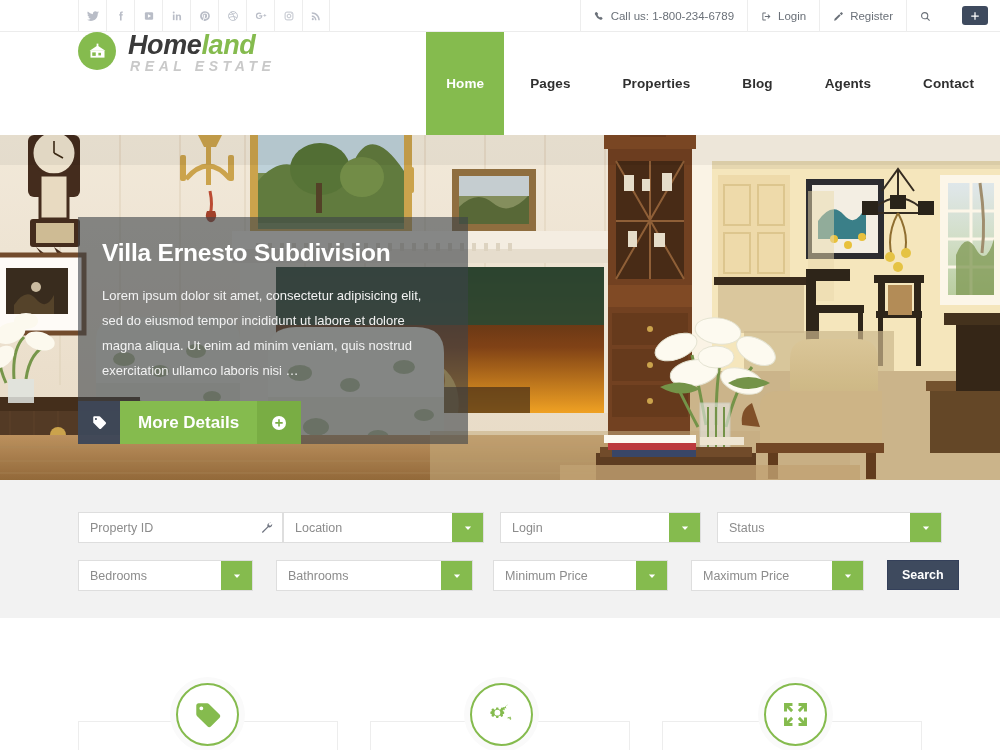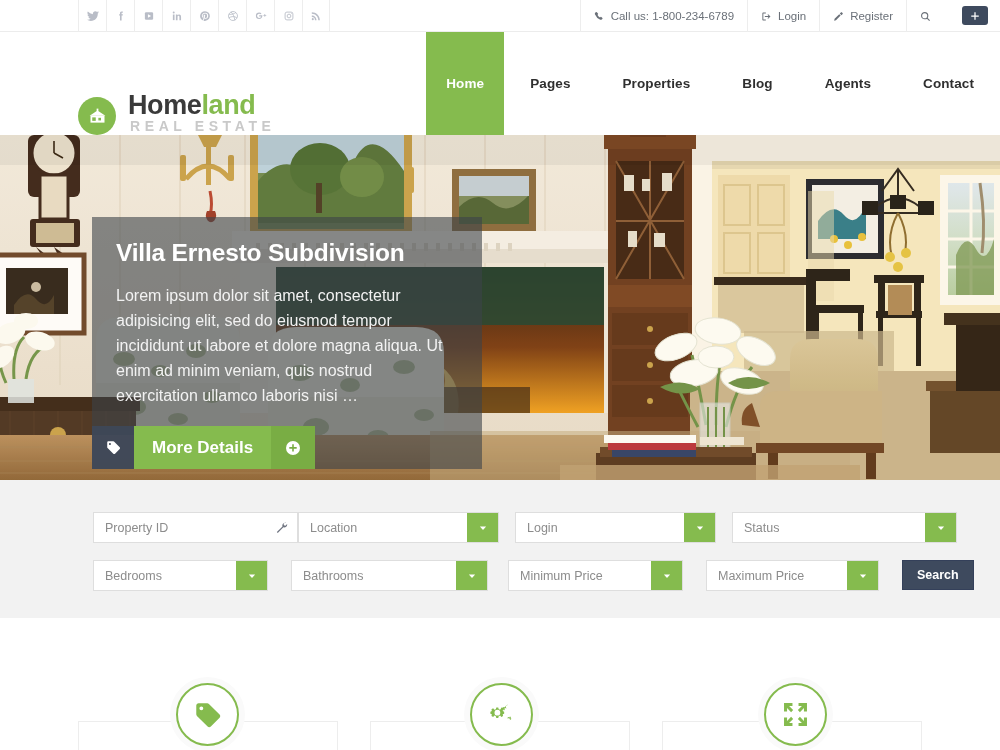--- a/index.html
+++ b/index.html
@@ -57,22 +57,23 @@
 
   
   .header {
     position: relative;
     height: 103px;
     background: #fff;
     display: flex;
     align-items: stretch;
   }
   .logo {
-    display: flex; align-items: flex-end; gap: 12px;
+    display: flex; align-items: flex-start; gap: 12px;
     margin-left: 78px;
+    font-style: italic;
   }
   .logo-mark {
     width: 38px; height: 38px; border-radius: 50%;
     background: #85bb4e;
     display: flex; align-items: center; justify-content: center;
   }
   .logo-text { line-height: 1; padding-bottom: 2px; }
   .logo-title {
     font-size: 27px; font-weight: bold; letter-spacing: -0.4px;
     color: #3a3a3a;
@@ -101,32 +102,32 @@
   .hero {
     position: relative;
     height: 345px;
     overflow: hidden;
     background: #c9b292;
   }
   .hero-photo { position: absolute; inset: 0; }
 
   .caption {
     position: absolute;
-    left: 92px; top: 82px;
+    left: 78px; top: 82px;
     width: 390px;
     background: rgba(60,66,74,0.60);
   }
   .caption-body { padding: 22px 24px 18px 24px; }
   .caption-title {
     color: #fff; font-size: 24.5px; font-weight: bold;
     letter-spacing: -0.2px;
     margin-bottom: 16px;
   }
   .caption-desc {
-    color: #f2f2f2; font-size: 16px; line-height: 25px;
+    color: #f2f2f2; font-size: 13px; line-height: 25px;
   }
   .caption-bar { display: flex; height: 43px; }
   .price-tag-ico {
     width: 42px; background: rgba(62,72,89,0.92);
     display: flex; align-items: center; justify-content: center;
     color: #fff;
   }
   .price-val {
     flex: 1;
     background: rgba(70,80,96,0.92);
@@ -144,21 +145,21 @@
     width: 44px; background: #79ad44;
     display: flex; align-items: center; justify-content: center;
     color: #fff;
     align-self: stretch;
   }
 
   
   .searchbar {
     height: 138px;
     background: #f2f2f2;
-    padding: 32px 0 0 15px;
+    padding: 32px 0 0 0;
   }
   .srow { display: flex; margin-left: 78px; }
   .srow + .srow { margin-top: 17px; }
 
   .field {
     height: 31px;
     background: #fff;
     border: 1px solid #dedede;
     display: flex; align-items: center;
     font-size: 12.5px; color: #8c8c8c;

